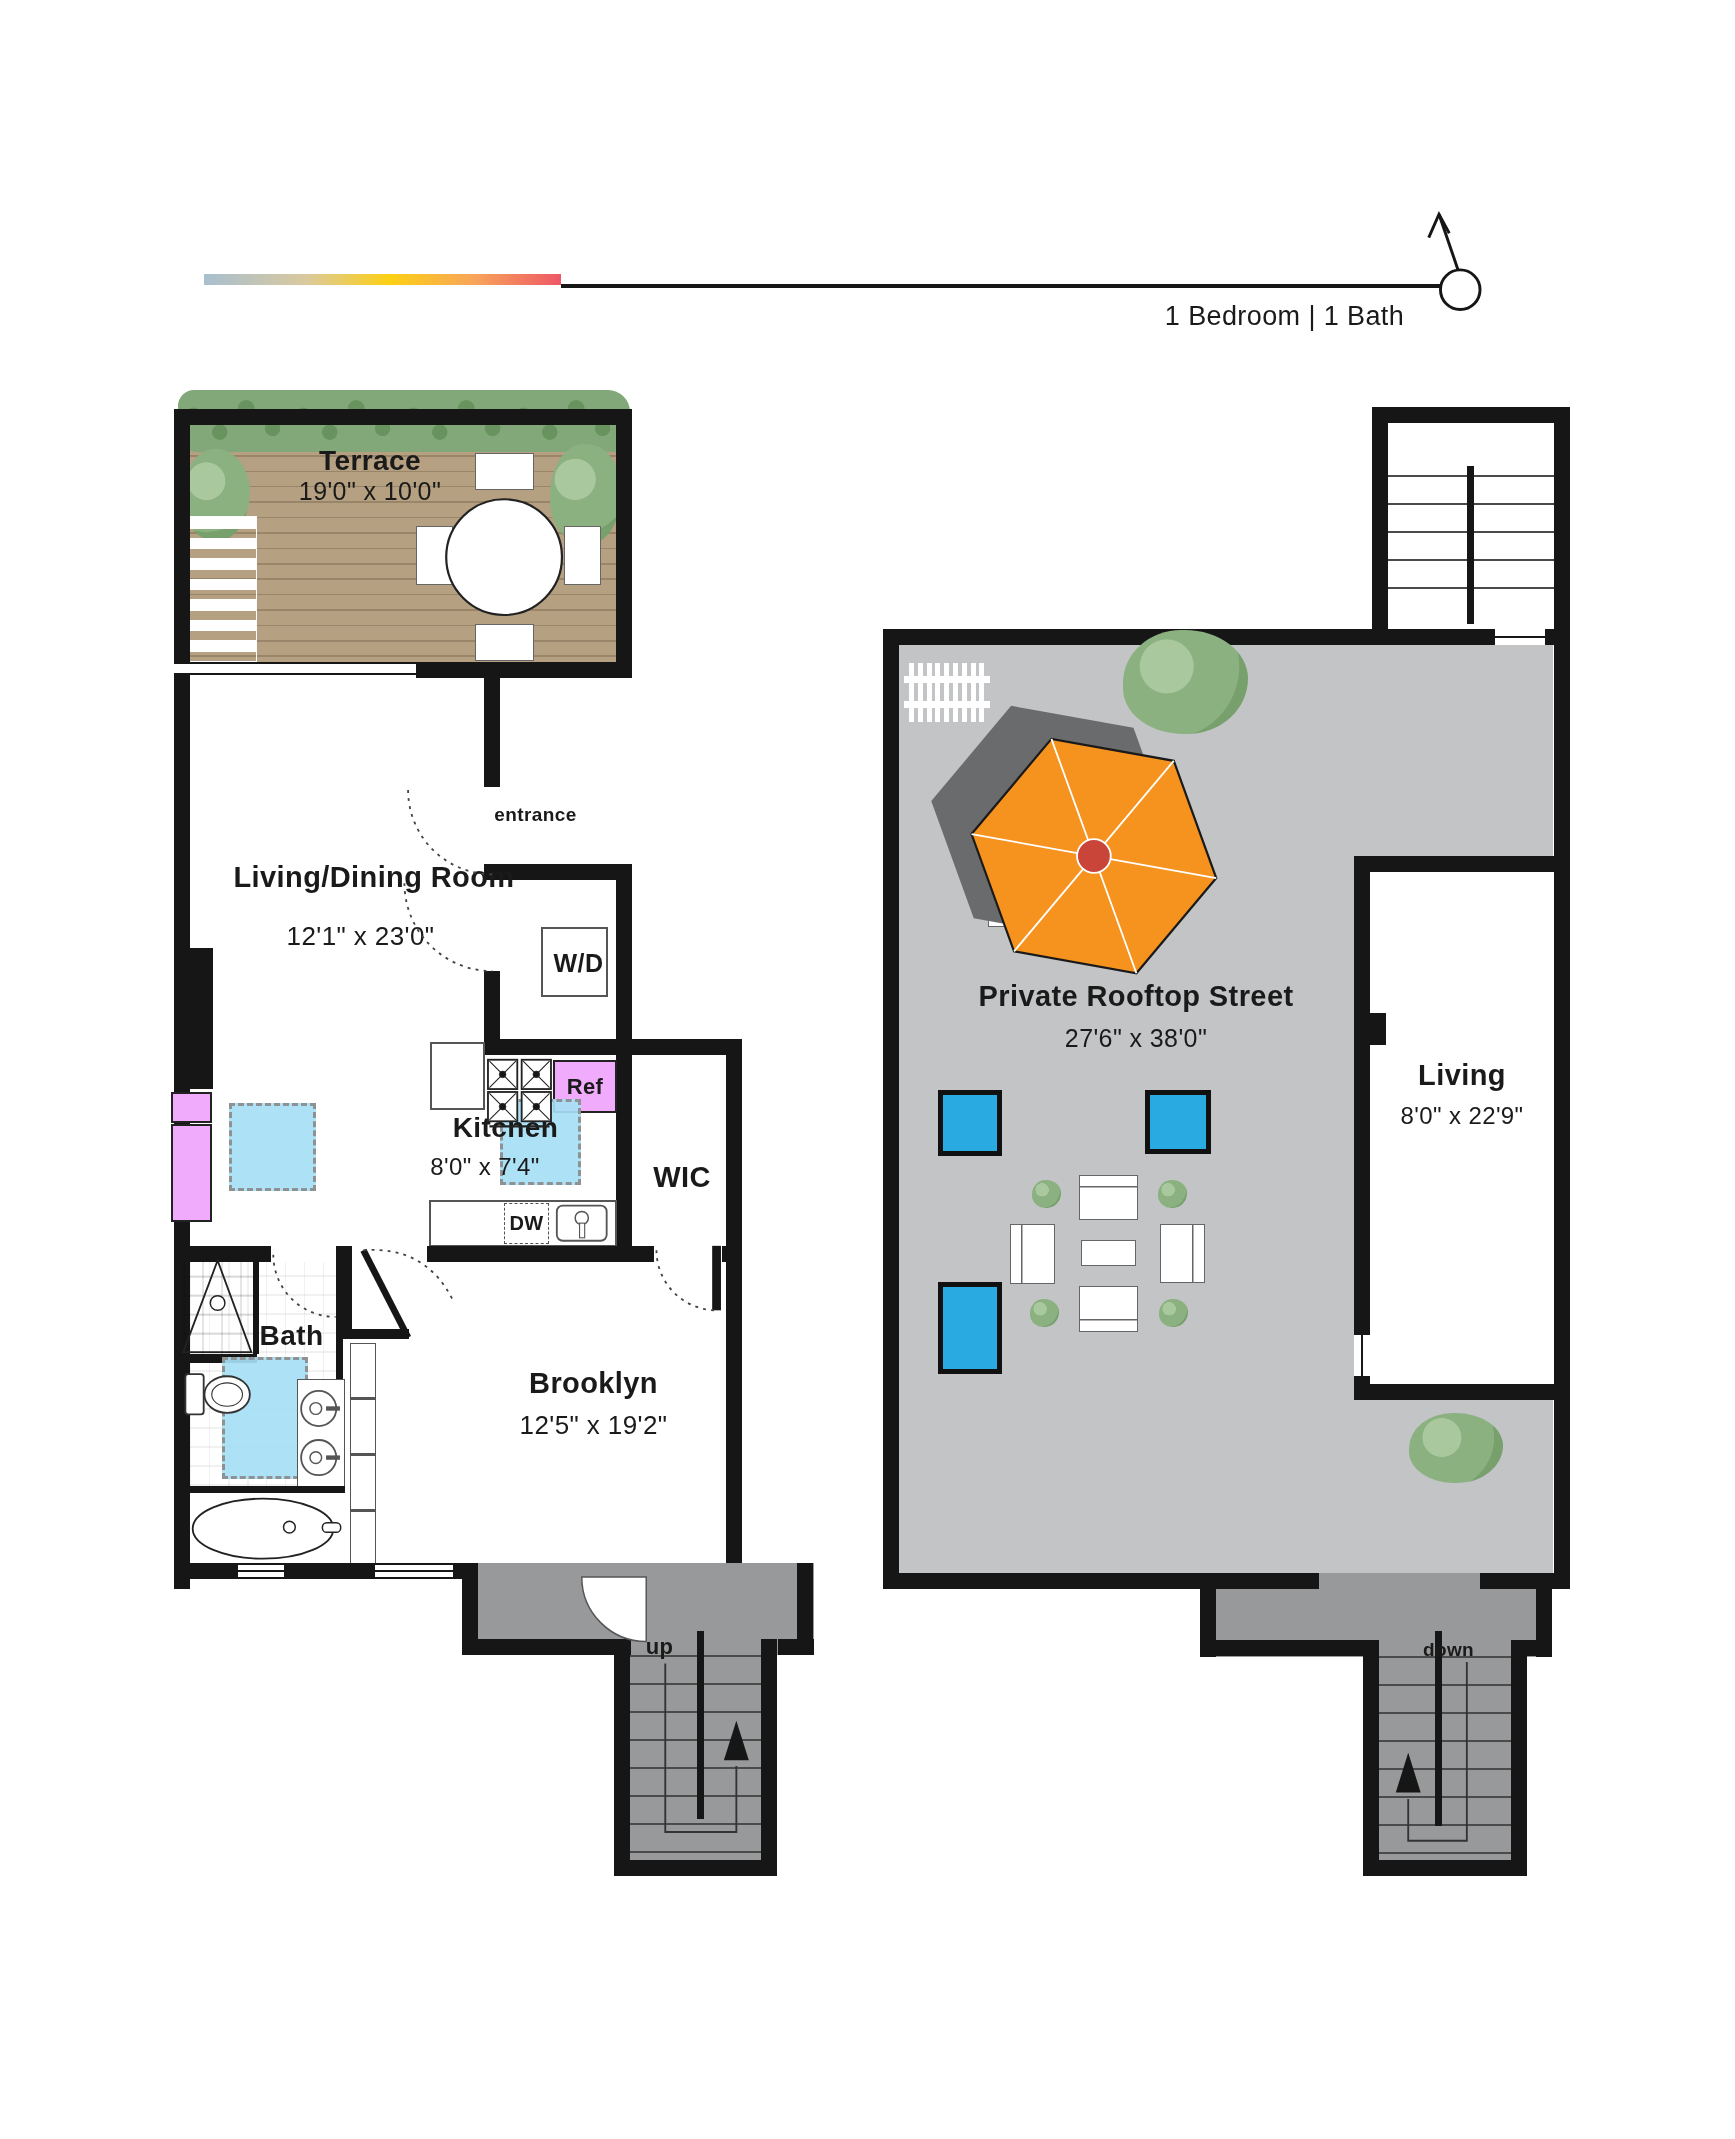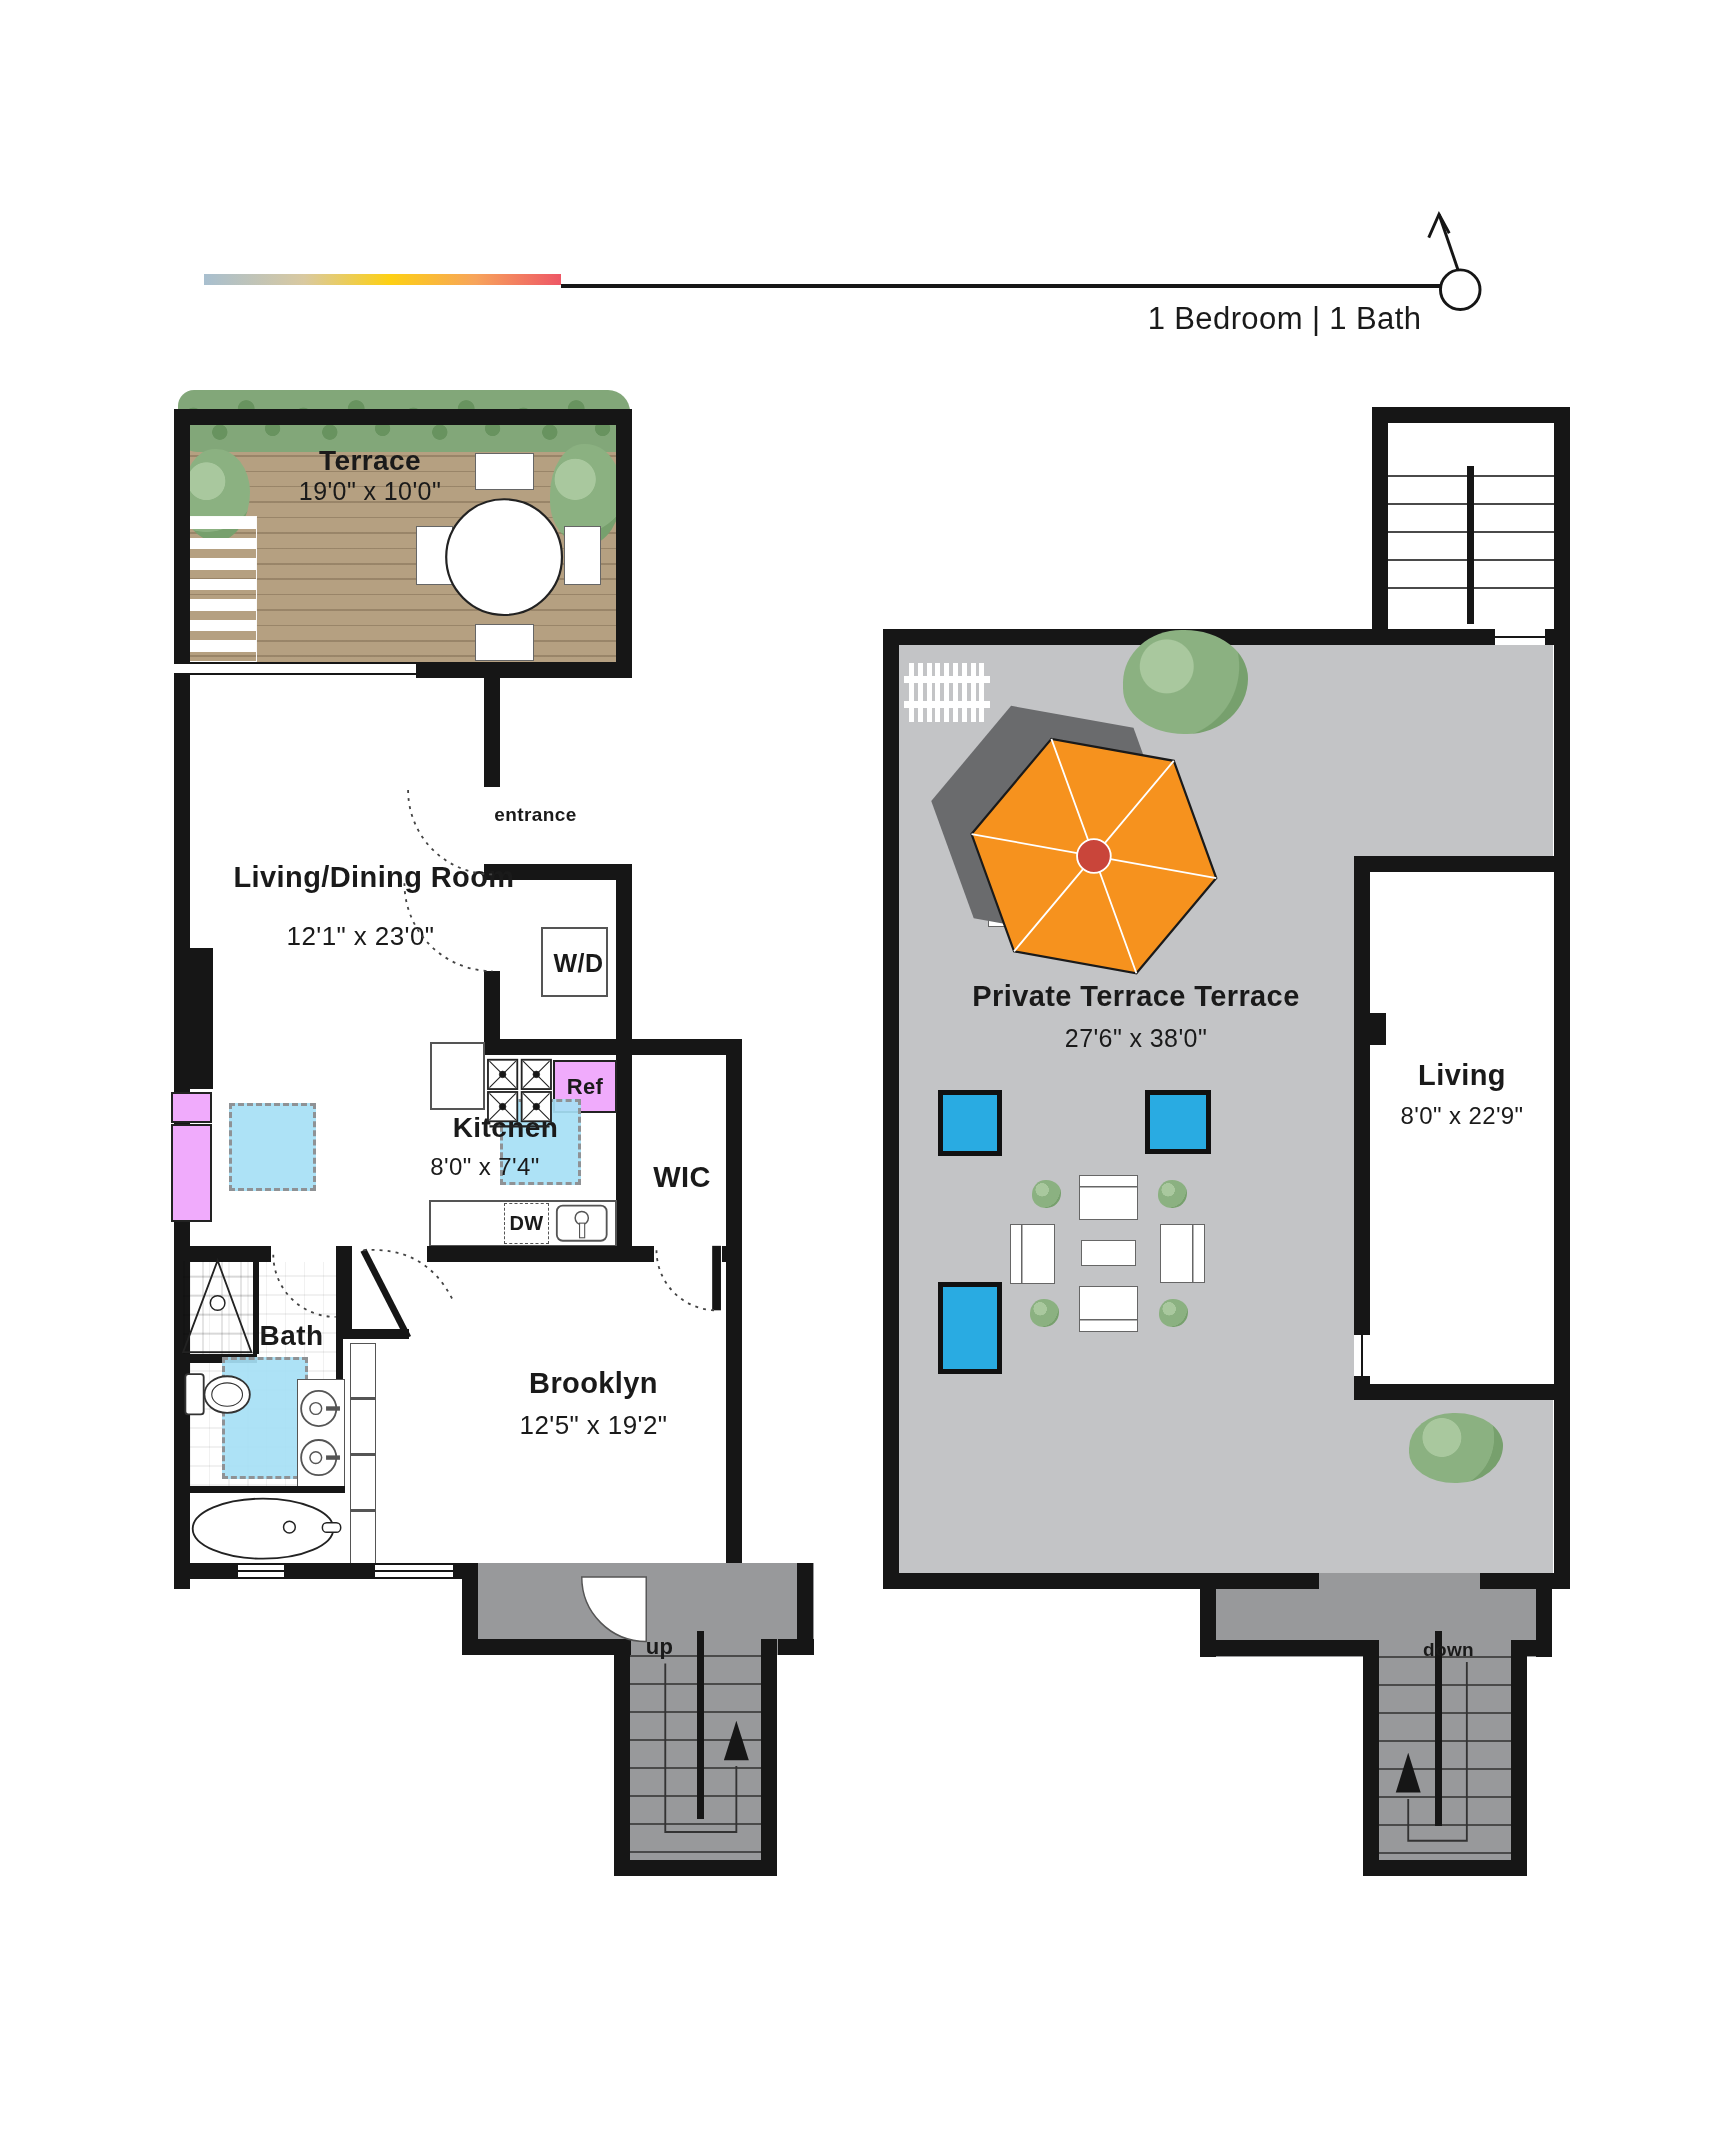--- a/index.html
+++ b/index.html
@@ -43,21 +43,21 @@
   .gradbar{position:absolute;background:linear-gradient(90deg,#a8bfcf 0%,#d9c9a0 28%,#fdd014 52%,#f7a45b 76%,#ee5766 100%);}
   .rule{position:absolute;background:#161616;}
 </style>
 </head>
 <body>
 
 <div class="canvas">
 
   <div class="gradbar" style="left:204px;top:274px;width:357px;height:11px;"></div>
   <div class="rule" style="left:561px;top:284px;width:879px;height:3.7px;"></div>
-  <div class="lbl" style="left:1138px;top:302px;width:293px;font-size:31px;">1 Bedroom | 1 Bath</div>
+  <div class="lbl" style="left:1138px;top:302px;width:293px;font-size:27px;">1 Bedroom | 1 Bath</div>
   <div class="lbl b" style="left:1439px;top:277px;width:44px;font-size:22px;">N</div>
 
   <div class="deck" style="left:174px;top:409px;width:458px;height:254px;"></div>
   <div class="hedge" style="left:178px;top:390px;width:452px;height:62px;"></div>
   <div class="bush" style="left:183px;top:449px;width:67px;height:92px;"></div>
   <div class="bush" style="left:550px;top:444px;width:72px;height:101px;"></div>
   <div class="slats" style="left:189px;top:517px;width:67px;height:147px;"></div>
   <div class="chair" style="left:475px;top:453px;width:59px;height:37px;"></div>
   <div class="chair" style="left:475px;top:624px;width:59px;height:37px;"></div>
   <div class="chair" style="left:416px;top:526px;width:37px;height:59px;"></div>
@@ -173,21 +173,21 @@
   <div class="rail" style="left:909px;top:663px;width:77px;height:59px;"></div>
   <div class="railbar" style="left:904px;top:676px;width:86px;height:7.3px;"></div>
   <div class="railbar" style="left:904px;top:701px;width:86px;height:7.3px;"></div>
   <div class="bush" style="left:1123px;top:630px;width:125px;height:104px;"></div>
   <div class="chair" style="left:988px;top:758px;width:43px;height:35px;"></div>
   <div class="chair" style="left:1036px;top:756px;width:41px;height:35px;"></div>
   <div class="sofa" style="left:978px;top:795px;width:99px;height:95px;border-color:#777;"></div>
   <div class="chair" style="left:988px;top:892px;width:43px;height:35px;"></div>
   <div class="chair" style="left:1034px;top:890px;width:41px;height:35px;"></div>
 
-  <div class="lbl b" style="left:916px;top:981px;width:440px;font-size:29px;">Private Terrace Terrace</div>
+  <div class="lbl b" style="left:916px;top:981px;width:440px;font-size:29px;">Private Rooftop Street</div>
   <div class="lbl" style="left:953px;top:1025px;width:366px;font-size:25px;">27'6" x 38'0"</div>
 
   <div class="sky" style="left:938px;top:1090px;width:64px;height:66px;"></div>
   <div class="sky" style="left:1145px;top:1090px;width:66px;height:64px;"></div>
   <div class="sky" style="left:938px;top:1282px;width:64px;height:92px;"></div>
 
   <div class="sofa" style="left:1079px;top:1175px;width:59px;height:45px;background-image:linear-gradient(#666,#666);background-size:100% 1.5px;background-repeat:no-repeat;background-position:0 10.3px;"></div>
   <div class="sofa" style="left:1010px;top:1224px;width:45px;height:60px;background-image:linear-gradient(#666,#666);background-size:1.5px 100%;background-repeat:no-repeat;background-position:10.3px 0;"></div>
   <div class="sofa" style="left:1160px;top:1224px;width:45px;height:59px;background-image:linear-gradient(#666,#666);background-size:1.5px 100%;background-repeat:no-repeat;background-position:right 10.3px top 0;"></div>
   <div class="sofa" style="left:1079px;top:1286px;width:59px;height:46px;background-image:linear-gradient(#666,#666);background-size:100% 1.5px;background-repeat:no-repeat;background-position:bottom 10.3px left 0;"></div>

